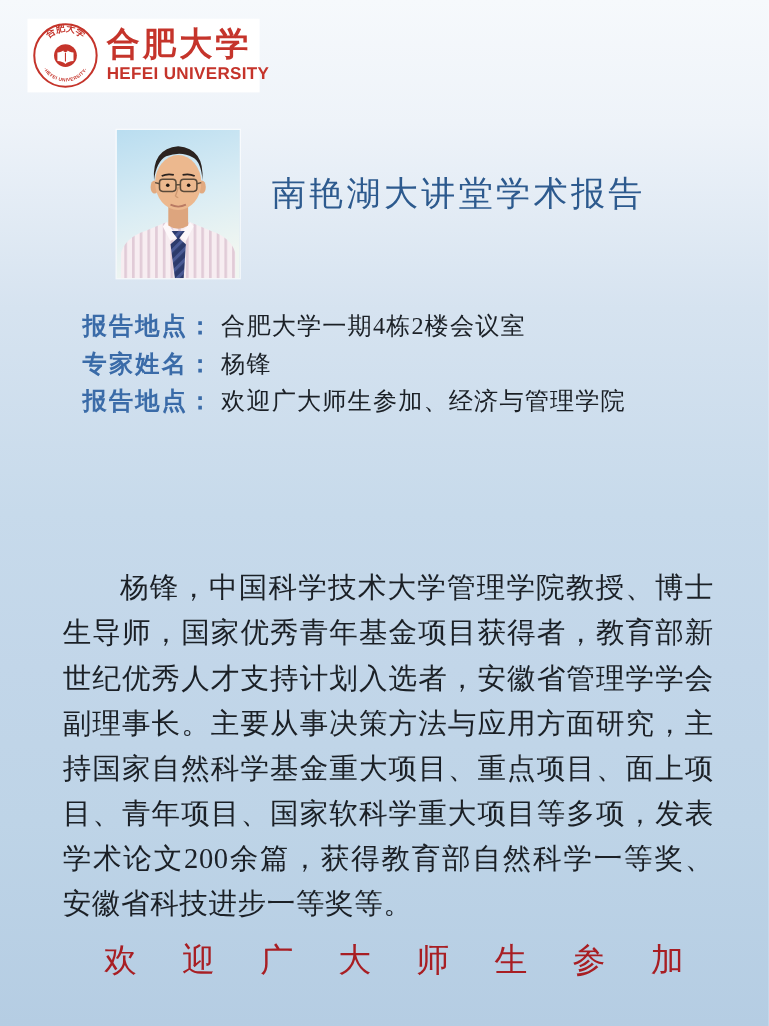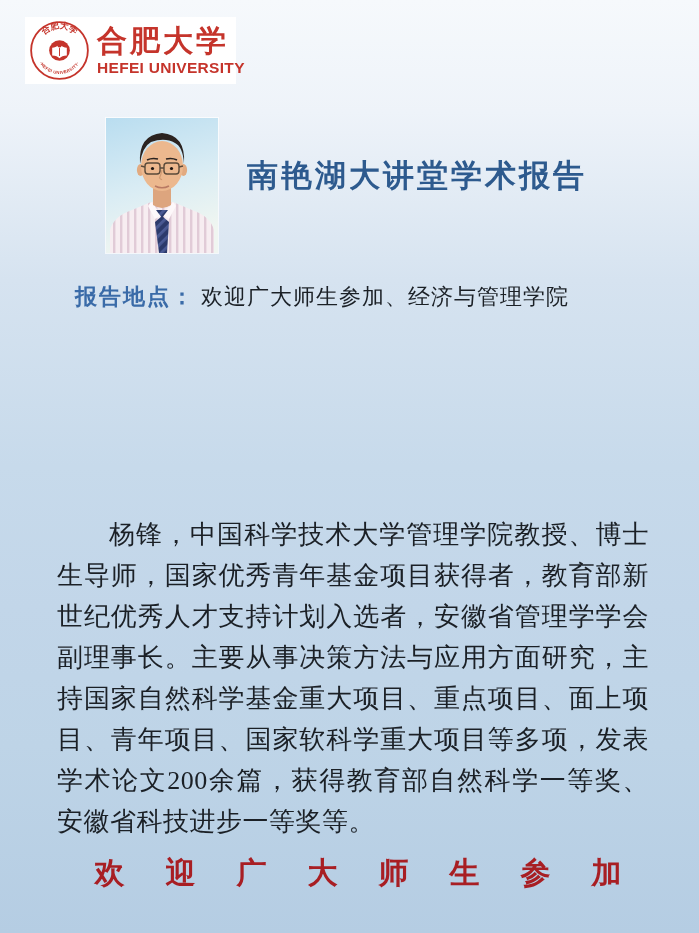--- a/index.html
+++ b/index.html
@@ -29,36 +29,36 @@
     font-family:"Liberation Sans","DejaVu Sans",sans-serif;
     font-size:15.5px; line-height:17px; font-weight:bold; letter-spacing:0.3px;
     color:var(--brand-red,#c5342b); white-space:nowrap; margin-top:2px;text-align:right;
   }
   .photo {
     position:absolute; left:106px; top:118px; width:112px; height:135px;
     box-shadow:0 0 0 1px rgba(255,255,255,0.7);
   }
   .title {
     position:absolute; left:247px; top:155px;
-    font-size:31px; letter-spacing:3px; font-weight:bold;
+    font-size:31px; letter-spacing:3px; font-weight:normal;
     color:var(--title-blue,#2d5a8e); white-space:nowrap;
   }
   .details { position:absolute; left:75px; top:280px; }
   .detail-row { font-size:22px; line-height:34px; white-space:nowrap; }
   .detail-label { color:var(--label-blue,#3a6ba8); letter-spacing:2px; font-weight:bold; }
   .detail-value { color:var(--body-text,#1b2026); letter-spacing:1px; margin-left:6px; }
   .bio {
     position:absolute; left:57px; top:514px; width:592px;
     font-size:26px; line-height:41px; letter-spacing:0.5px;
     color:var(--body-text,#1b2026);
     text-align:justify; text-indent:2em; font-weight:normal;
   }
   .footer {
     position:absolute; left:0; right:0; top:853px; text-align:center;
-    font-size:30px; font-weight:bold; color:var(--footer-red,#a81e23);
+    font-size:30px; font-weight:normal; color:var(--footer-red,#a81e23);
     letter-spacing:41px; padding-left:41px; white-space:nowrap;margin-left:17px;
   }
 </style>
 </head>
 <body>
 
 <div class="poster">
 
   <div class="logo-box">
     <svg class="seal" viewBox="0 0 100 100">
@@ -119,20 +119,26 @@
     <path d="M41,42 q5,-2.5 11,-1" stroke="#2b2320" stroke-width="1.6" fill="none"></path>
     <path d="M60,41 q6,-1.5 11,1" stroke="#2b2320" stroke-width="1.6" fill="none"></path>
     <path d="M56,52 q-1.5,6 -2.5,8 q1.2,1.6 2.6,1.6" stroke="#cf9a72" stroke-width="1.2" fill="none"></path>
     <path d="M49,68 q7,3.5 14,0" stroke="#b97a63" stroke-width="1.6" fill="none"></path>
   </svg>
 
   <div class="title">南艳湖大讲堂学术报告</div>
 
   <div class="details">
     <div class="detail-row">
+      <span class="detail-label">报告地点：</span><span class="detail-value">合肥大学一期4栋2楼会议室</span>
+    </div>
+    <div class="detail-row">
+      <span class="detail-label">专家姓名：</span><span class="detail-value">杨锋</span>
+    </div>
+    <div class="detail-row">
       <span class="detail-label">报告地点：</span><span class="detail-value">欢迎广大师生参加、经济与管理学院</span>
     </div>
   </div>
 
   <div class="bio">杨锋，中国科学技术大学管理学院教授、博士生导师，国家优秀青年基金项目获得者，教育部新世纪优秀人才支持计划入选者，安徽省管理学学会副理事长。主要从事决策方法与应用方面研究，主持国家自然科学基金重大项目、重点项目、面上项目、青年项目、国家软科学重大项目等多项，发表学术论文200余篇，获得教育部自然科学一等奖、安徽省科技进步一等奖等。</div>
 
   <div class="footer">欢迎广大师生参加</div>
 
 </div>
 

